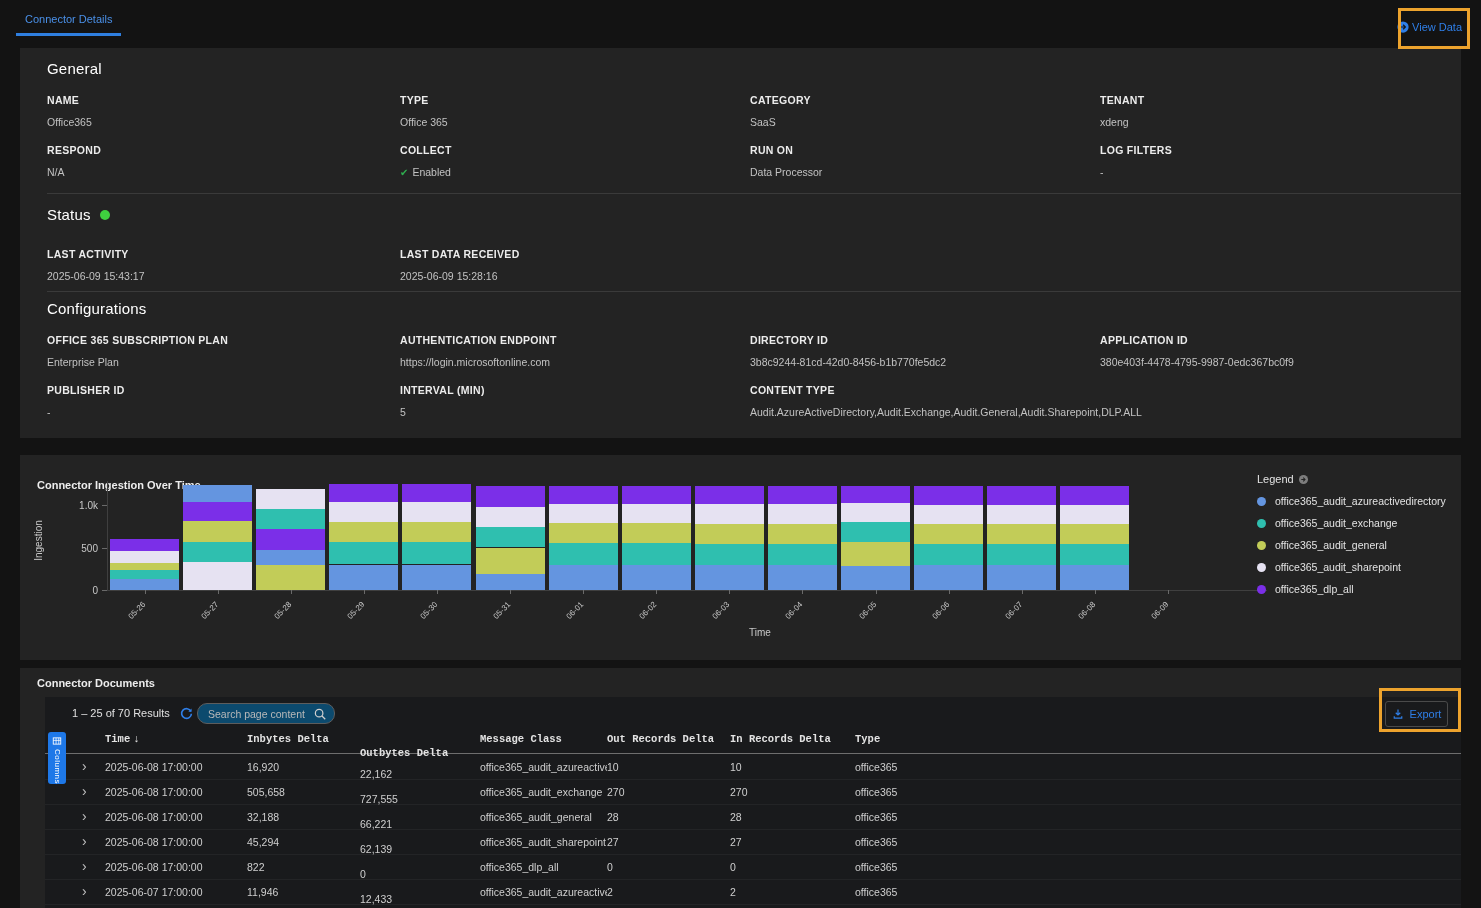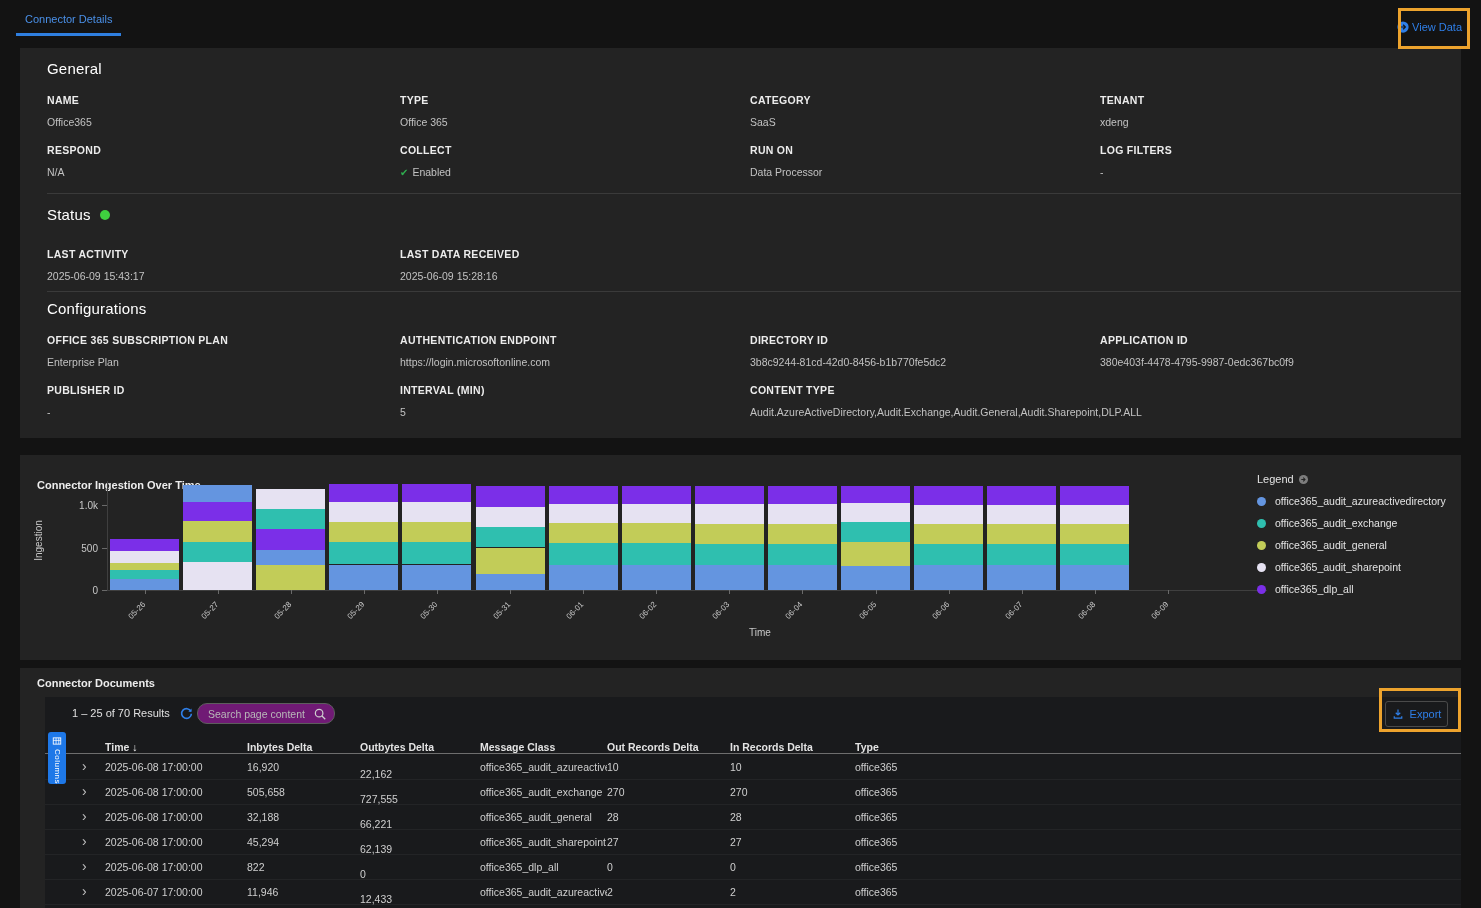--- a/index.html
+++ b/index.html
@@ -61,21 +61,21 @@
   .legend-name { font-size:10.5px; color:#e3e3e3; }
 
   
   #docs-title { position:absolute; left:17px; top:9px; font-size:11px; font-weight:bold; color:#ededed; }
   #docs-inner { position:absolute; left:25px; right:0; top:29px; bottom:0; background:#191a1c; }
   #docs-toolbar { position:absolute; left:0; right:0; top:0; height:36px; }
   #results-text { position:absolute; left:27px; top:10px; font-size:11px; color:#e0e0e0; }
   #refresh-btn { position:absolute; left:135px; top:9px; cursor:pointer; }
   #search-box {
     position:absolute; left:152px; top:6px; width:138px; height:21px;
-    background:#701a75; border:1px solid #5d5d5d; border-radius:10px;
+    background:#0c4a6e; border:1px solid #5d5d5d; border-radius:10px;
   }
   #search-input {
     width:100%; height:100%; background:transparent; border:none; outline:none;
     color:#cfcfcf; font-size:10.5px; padding:0 24px 0 10px; font-family:inherit;
   }
   #search-input::placeholder { color:#b9b9b9; }
   #search-icon { position:absolute; right:7px; top:3px; }
   #export-btn {
     position:absolute; right:13px; top:4px; width:63px; height:26px;
     display:flex; align-items:center; justify-content:center; gap:6px;
@@ -83,22 +83,22 @@
     color:#2f7fe8; font-size:11px; cursor:pointer; font-family:inherit;
   }
   #columns-btn {
     position:absolute; left:3px; top:35px; width:18px; height:52px;
     background:#1e78e8; border-radius:3px; z-index:4; cursor:pointer;
     display:flex; flex-direction:column; align-items:center; padding-top:4px; gap:3px;
   }
   #columns-btn .vtext { writing-mode:vertical-rl; font-size:8px; color:#fff; letter-spacing:.5px; }
   #table-header {
     position:absolute; left:0; right:0; top:36px; height:21px;
-    display:flex; align-items:flex-end; border-bottom:1px solid #6e6e6e;
-    font-size:10.5px; font-weight:bold; color:#e3e3e3;
+    display:flex; align-items:flex-start; border-bottom:1px solid #6e6e6e;
+    font-size:10.5px; font-weight:bold; color:#e3e3e3;font-family:Liberation Mono, monospace;
   }
   #table-rows { position:absolute; left:0; right:0; top:58px; }
   .trow {
     display:flex; align-items:center; height:25px;
     border-bottom:1px solid #232426; font-size:10.5px; color:#cfcfcf;
   }
   .tc0 { flex:0 0 60px; padding-left:37px; }
   .tc1 { flex:0 0 142px; } .tc2 { flex:0 0 113px; } .tc3 { flex:0 0 120px;margin-top:14px; }
   .tc4 { flex:0 0 127px; overflow:hidden; white-space:nowrap; }
   .tc5 { flex:0 0 123px; } .tc6 { flex:0 0 125px; } .tc7 { flex:1; }

